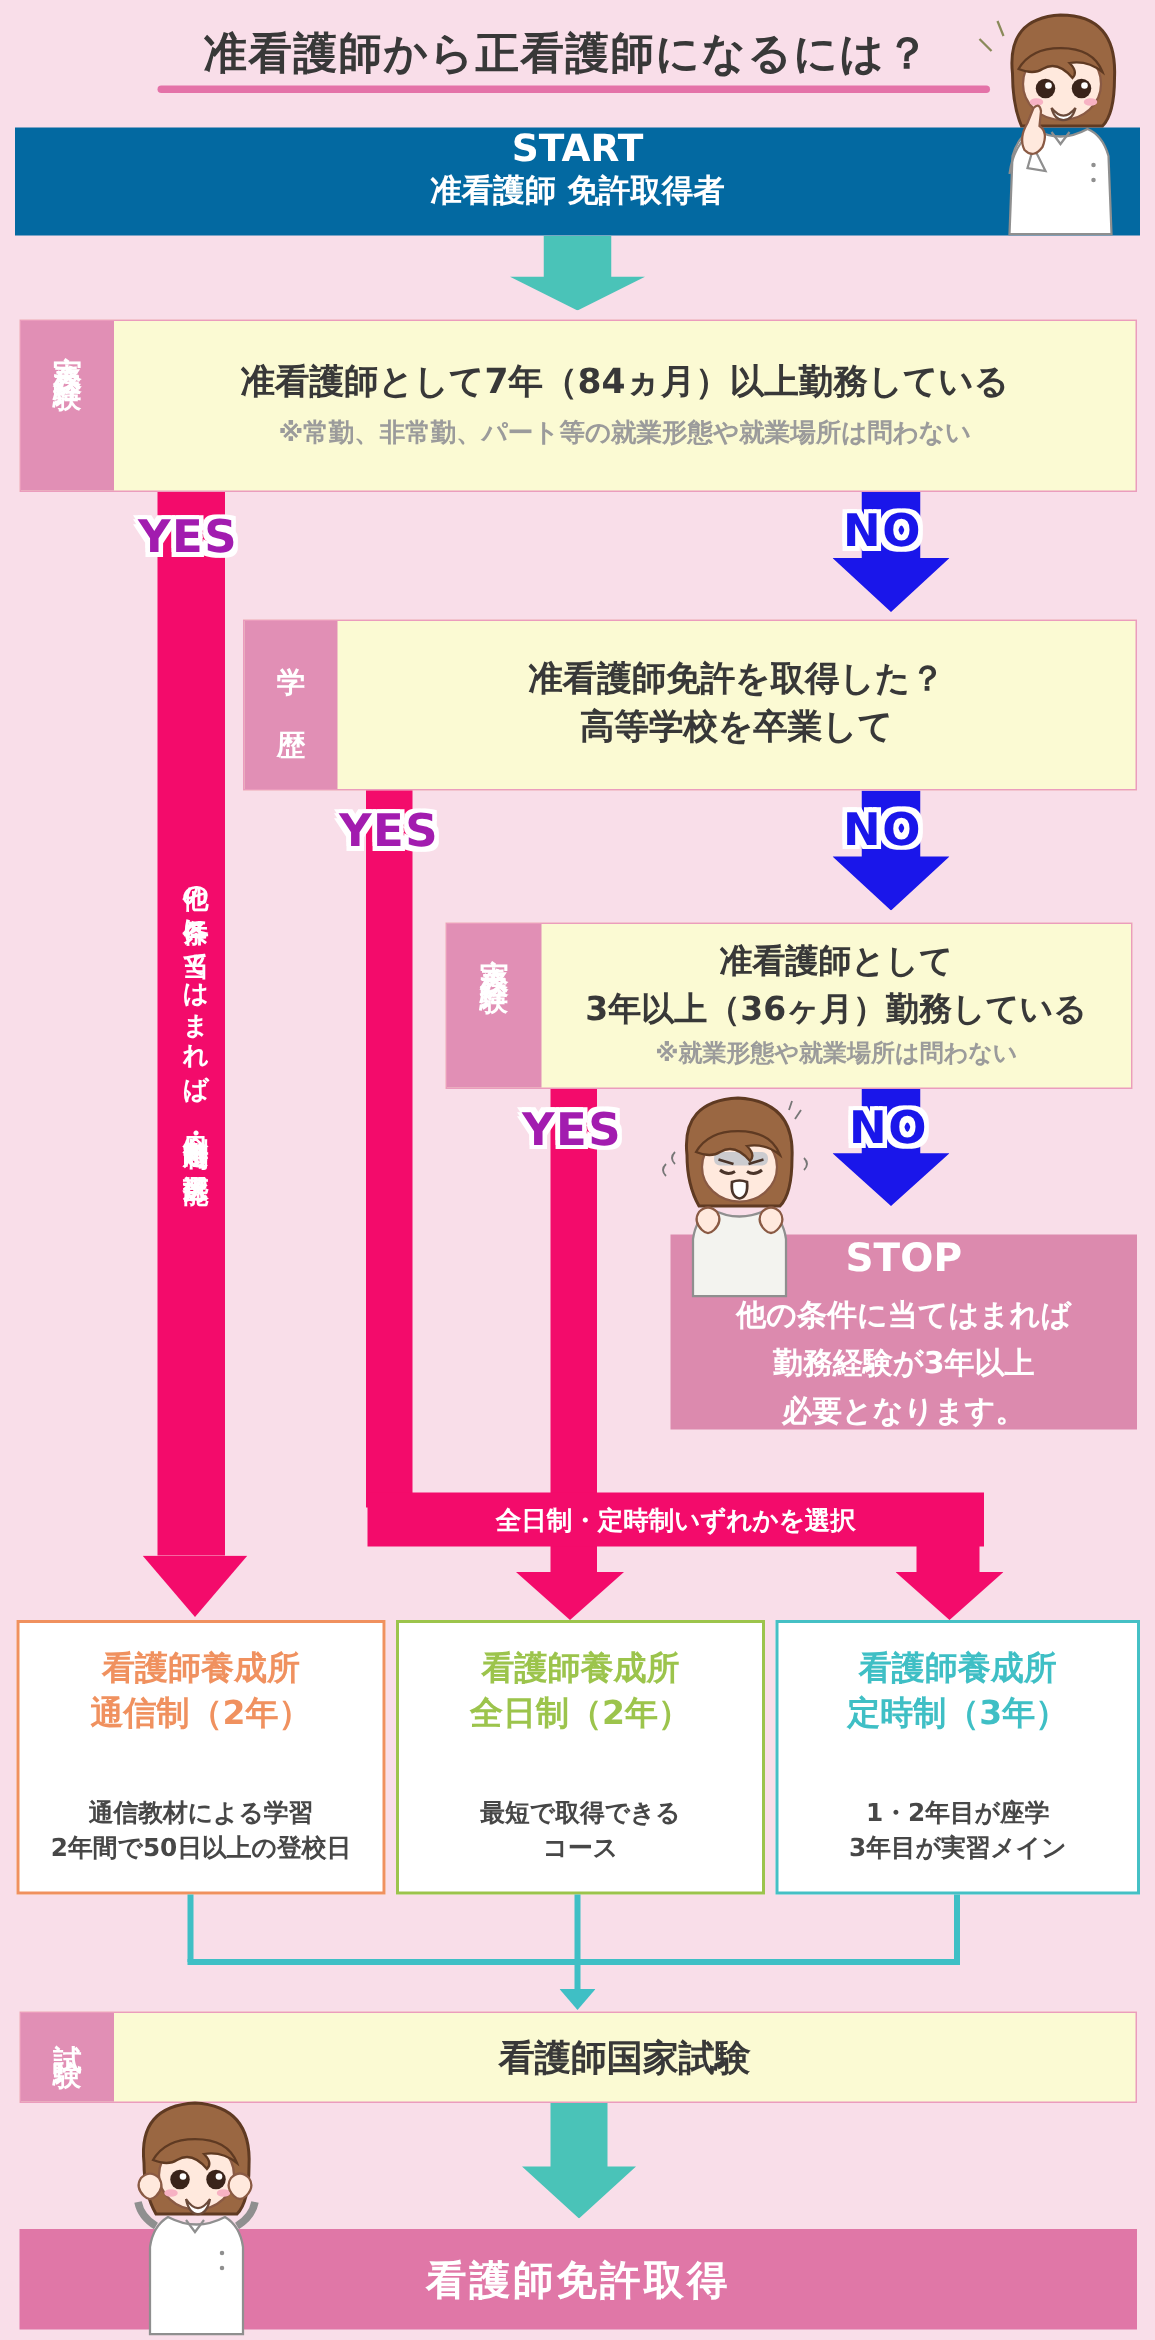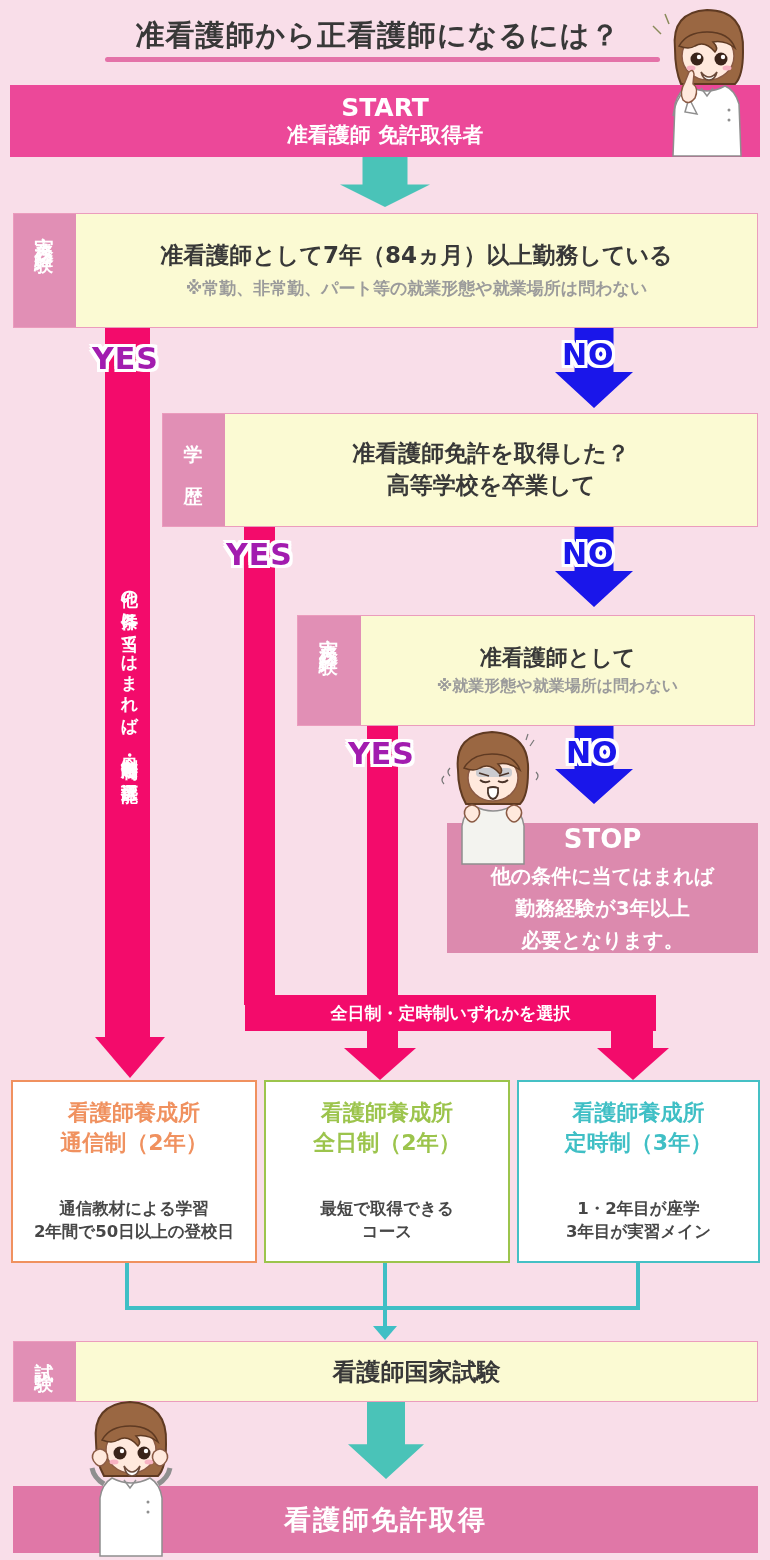--- a/index.html
+++ b/index.html
@@ -5,21 +5,21 @@
   html,body{margin:0;padding:0;}
   body{font-family:"DejaVu Sans","Liberation Sans",sans-serif;background:#f9dee9;}
   #stage{position:relative;width:770px;height:1560px;background:#f9dee9;overflow:hidden;margin:0 auto;}
   .abs{position:absolute;}
 
   
   .title{left:0;top:16px;width:756px;text-align:center;font-size:29px;font-weight:bold;color:#383838;letter-spacing:1px;}
   .title-underline{left:105px;top:57px;width:555px;height:5px;background:#e472a8;border-radius:3px;}
 
   
-  .start-banner{left:10px;top:85px;width:750px;height:72px;background:#ec4899;display:flex;flex-direction:column;align-items:center;justify-content:center;color:#fff;font-weight:bold;}
+  .start-banner{left:10px;top:85px;width:750px;height:72px;background:#0369a1;display:flex;flex-direction:column;align-items:center;justify-content:flex-start;color:#fff;font-weight:bold;}
   .start-line1{font-size:25px;line-height:1.15;}
   .start-line2{font-size:21px;line-height:1.25;}
   .goal-banner{left:13px;top:1486px;width:745px;height:67px;background:#e077a7;display:flex;align-items:center;justify-content:center;color:#fff;font-size:27px;font-weight:bold;letter-spacing:2px;}
 
   
   .qbox{background:#fbfad3;border:1px solid #eb9cbd;display:flex;box-sizing:border-box;}
   .strip{position:relative;background:#e18fb5;flex:0 0 62px;}
   .strip span{position:absolute;left:50%;transform:translateX(-50%);writing-mode:vertical-rl;text-orientation:upright;color:#fff;font-weight:bold;font-size:19px;white-space:nowrap;}
   .ls-sm{letter-spacing:6px;top:8px;}
   .ls-lg{letter-spacing:42px;top:16px;}
@@ -142,20 +142,21 @@
 
   <div class="abs arrow-full blue" style="left:555px;top:527px;width:78px;height:80px;"></div>
   <div class="abs yn yn-blue" style="left:562px;top:536px;z-index:2;">NO</div>
 
   <div class="abs qbox" style="left:297px;top:615px;width:458px;height:111px;">
     <div class="strip" style="flex:0 0 63px;">
         <span class="ls-sm">実務経験</span>
       </div>
     <div class="qcontent" style="gap:3px;">
       <div class="qmain qmain-sm">准看護師として</div>
+      <div class="qmain qmain-sm">3年以上（36ヶ月）勤務している</div>
       <div class="qnote qnote-sm">※就業形態や就業場所は問わない</div>
     </div>
   </div>
 
   <div class="abs pink" style="left:367px;top:726px;width:31px;height:322px;"></div>
   <div class="abs pink tri" style="left:344px;top:1048px;width:72px;height:32px;"></div>
   <div class="abs yn yn-pink" style="left:348px;top:736px;z-index:2;">YES</div>
 
   <div class="abs arrow-full blue" style="left:555px;top:726px;width:78px;height:78px;"></div>
   <div class="abs yn yn-blue" style="left:566px;top:735px;z-index:2;">NO</div>

